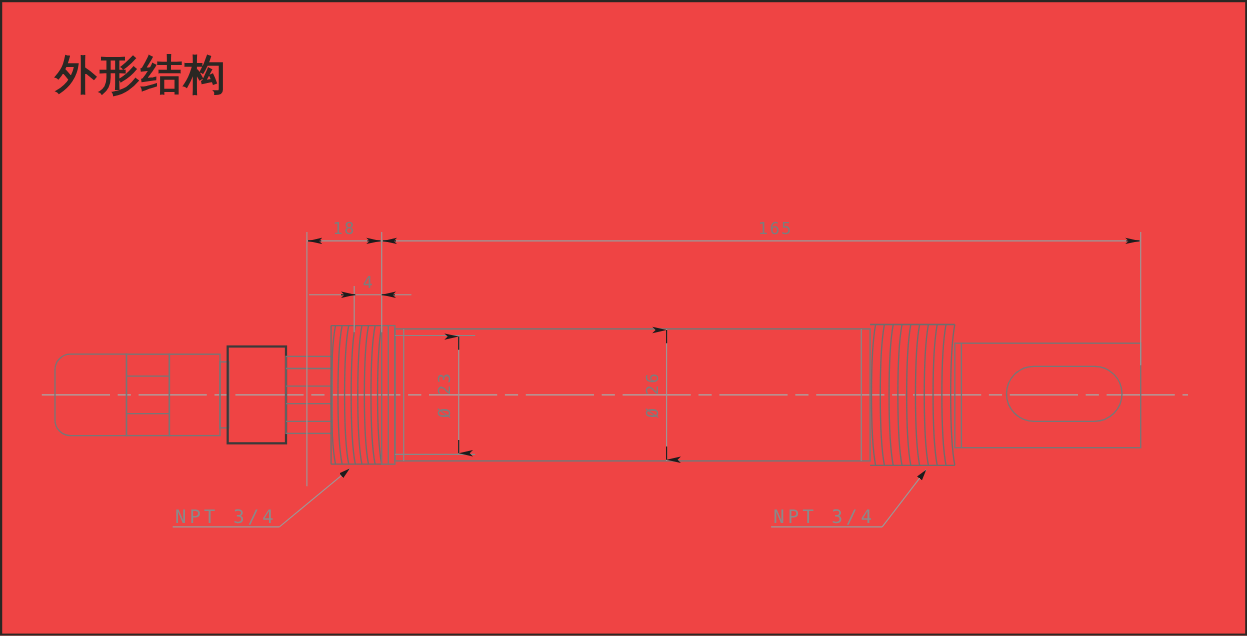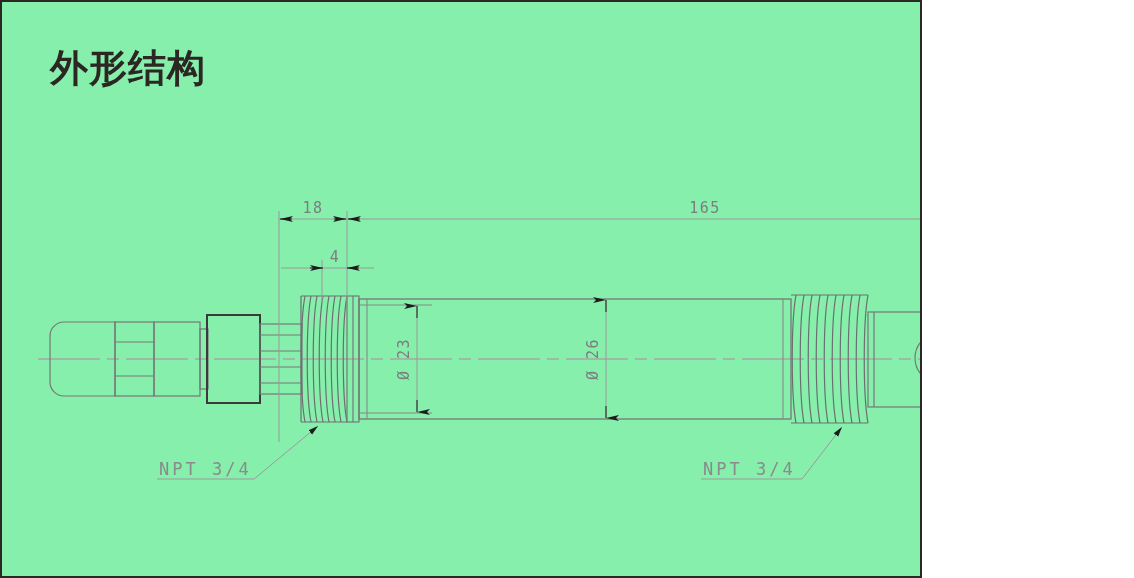--- a/index.html
+++ b/index.html
@@ -5,23 +5,23 @@
   html, body {
     margin: 0;
     padding: 0;
     background: #ffffff;
   }
   body {
     font-family: "Liberation Sans", sans-serif;
   }
   #page {
     position: relative;
-    width: 922px;
+    width: 1134px;
     height: 578px;
-    background: #86efac;
+    background: #ef4444;
     box-sizing: border-box;
     border: 2px solid #2b2723;
     overflow: hidden;
   }
   #title {
     position: absolute;
     left: 48px;
     top: 46px;
     font-family: "DejaVu Sans", "Liberation Sans", sans-serif;
     font-weight: 700;

